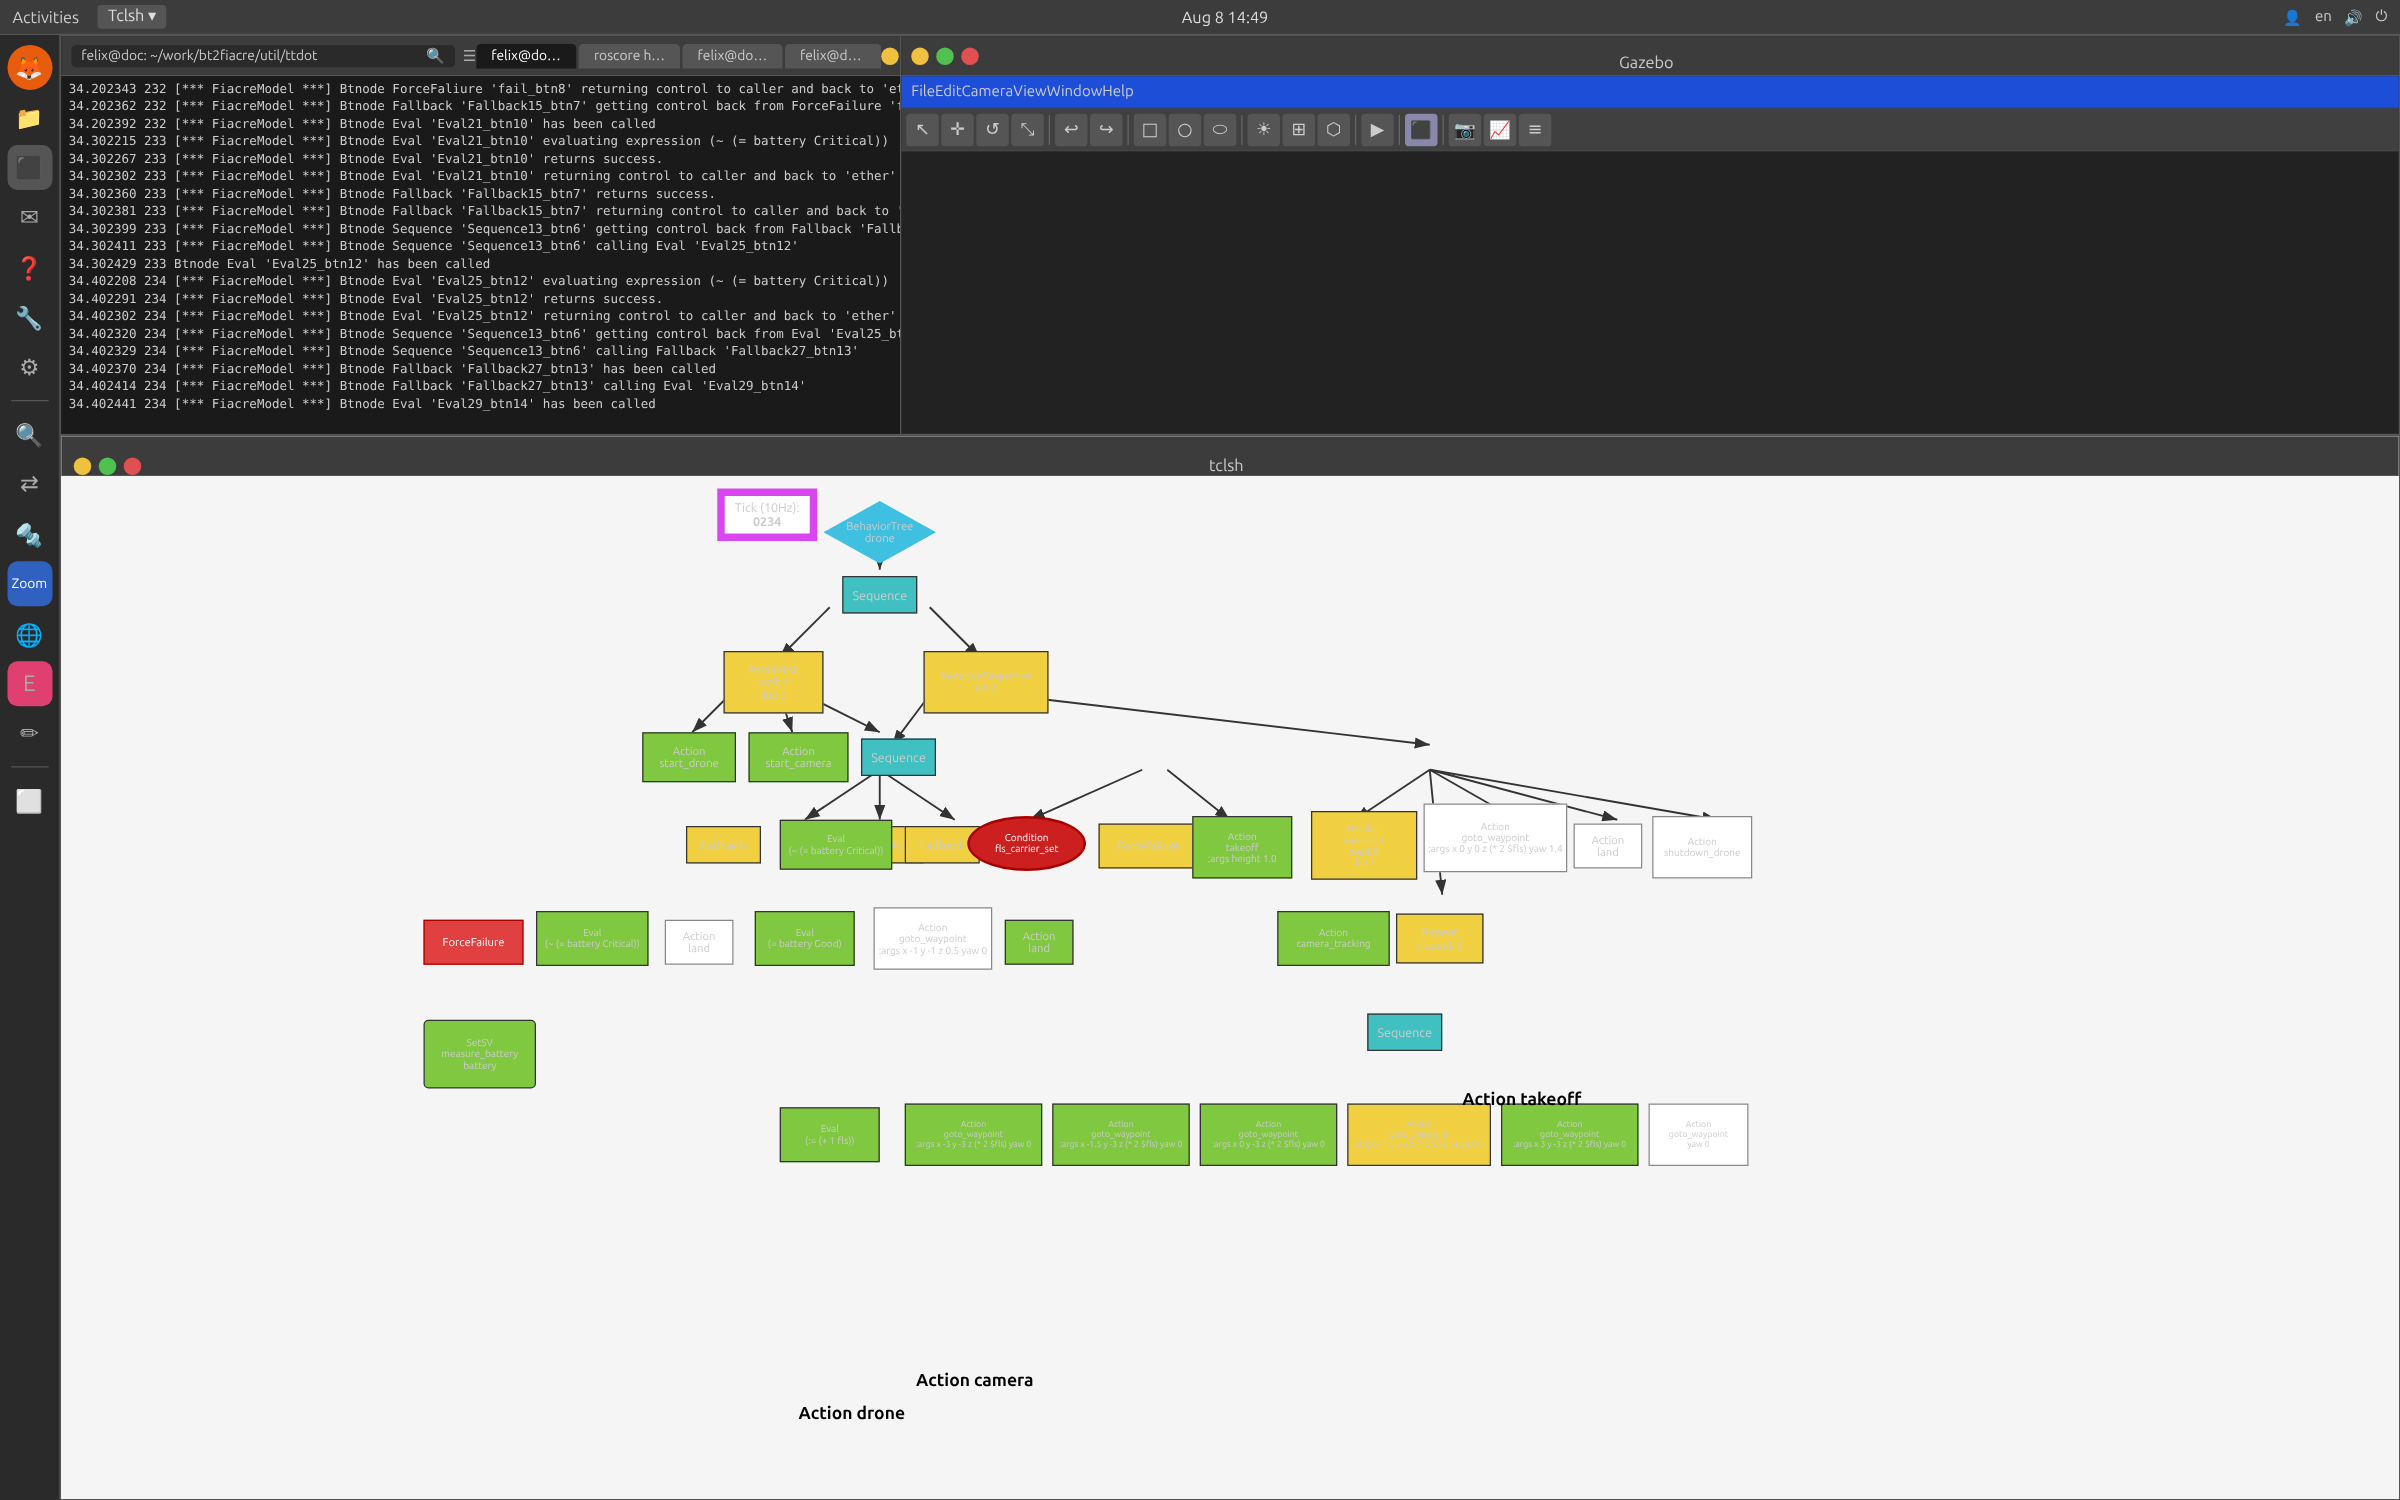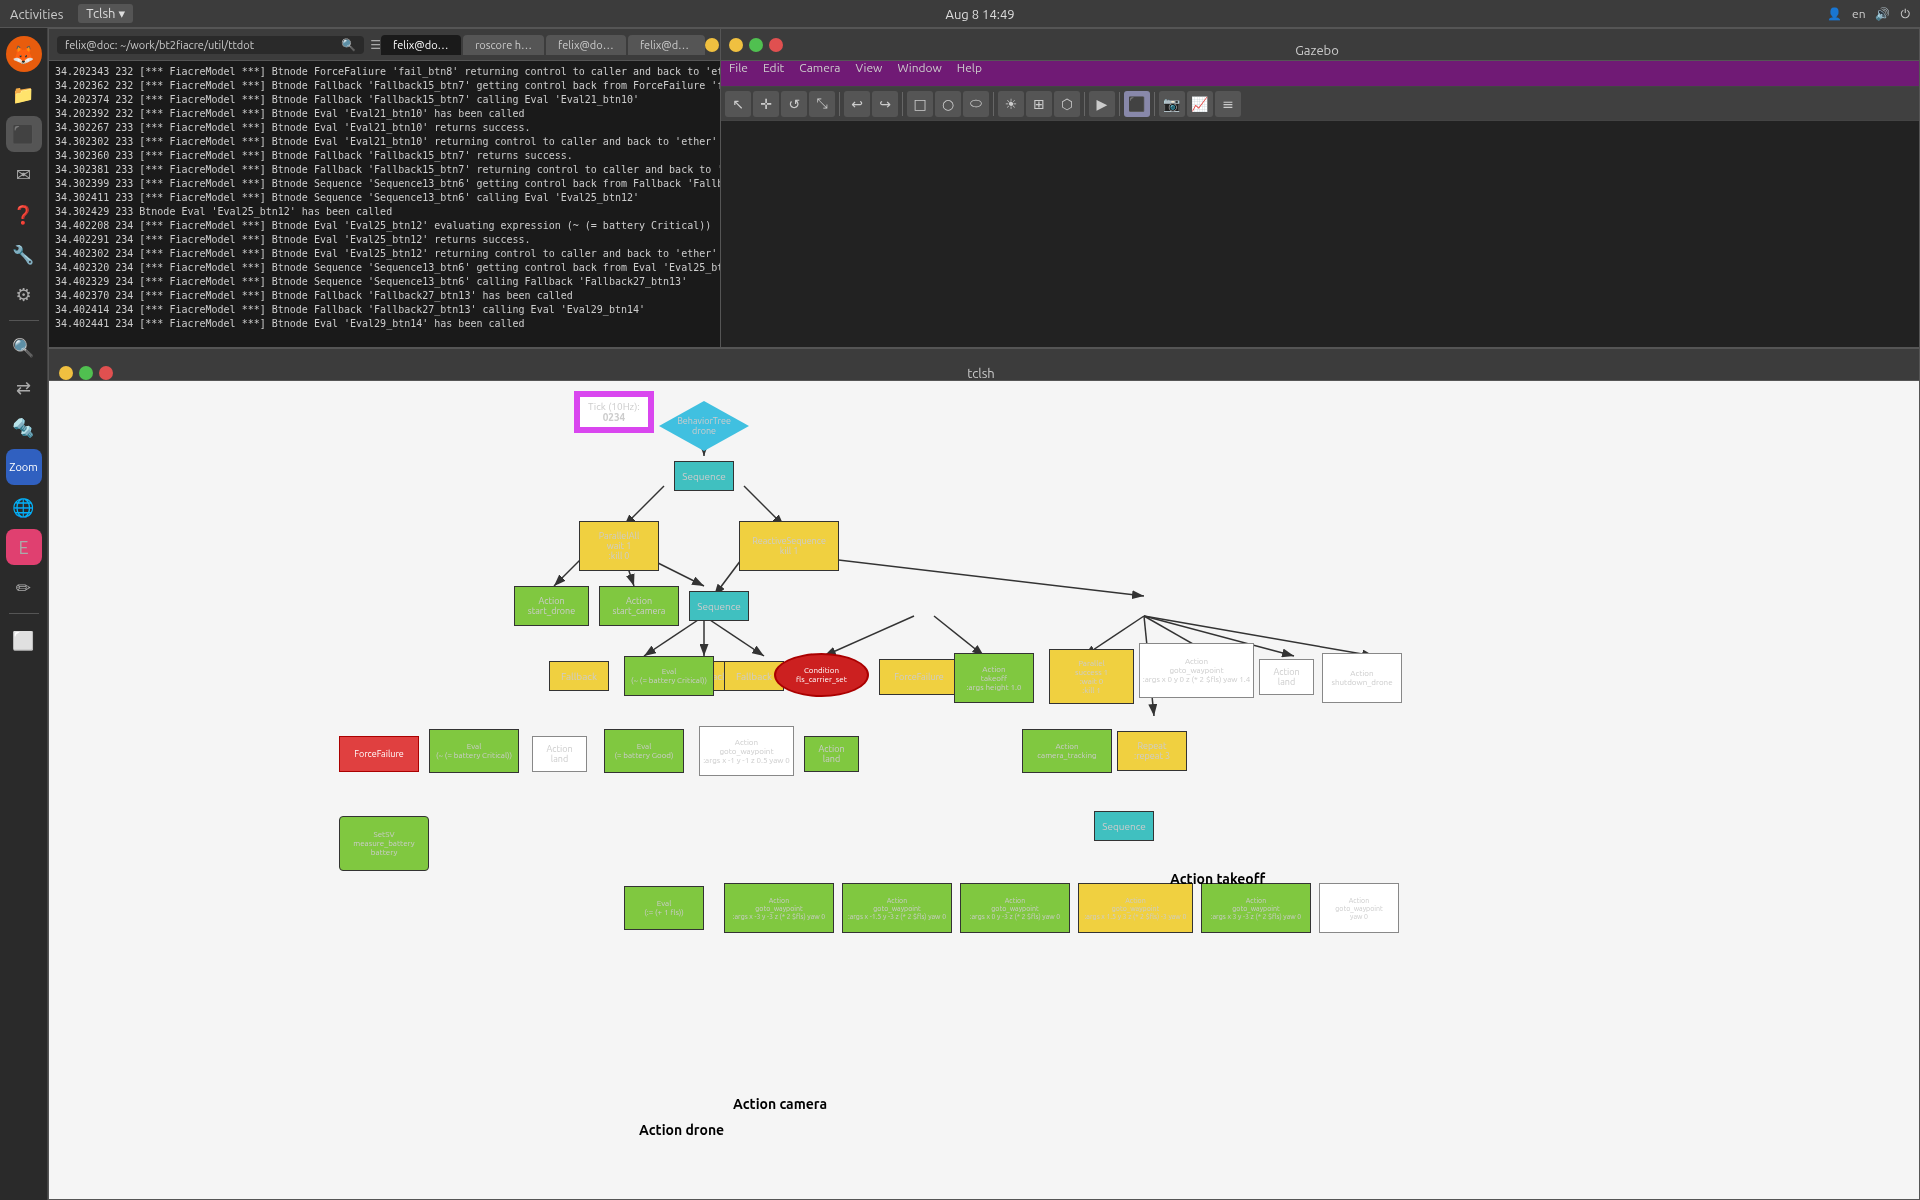--- a/index.html
+++ b/index.html
@@ -65,22 +65,22 @@
     #gazebo-window {
       position: absolute; top: 28px; left: 720px; right: 0; height: 320px;
       background: #222; border: 1px solid #555; z-index: 50;
     }
     .gazebo-titlebar {
       height: 32px; background: #3c3c3c; display: flex; align-items: center;
       padding: 0 8px; justify-content: space-between; border-bottom: 1px solid #555;
     }
     .gazebo-title { font-size: 13px; color: #ccc; flex: 1; text-align: center; margin-top: 10px; }
     .gazebo-menubar {
-      height: 26px; background: #701a75; display: flex; align-items: flex-start;
-      padding: 0 8px; gap: 15px; border-bottom: 1px solid #444;
+      height: 26px; background: #1d4ed8; display: flex; align-items: center;
+      padding: 0 8px; border-bottom: 1px solid #444;
     }
     .gazebo-menubar span { font-size: 12px; color: #ccc; cursor: pointer; }
     .gazebo-toolbar {
       height: 34px; background: #404040; display: flex; align-items: center;
       padding: 0 4px; gap: 2px; border-bottom: 1px solid #444;
     }
     .gz-btn {
       width: 26px; height: 26px; background: #555; border-radius: 3px;
       display: flex; align-items: center; justify-content: center;
       cursor: pointer; font-size: 14px; color: #ccc;
@@ -186,22 +186,22 @@
     </div>
     <div class="titlebar-controls">
       <div class="win-btn minimize"></div>
       <div class="win-btn maximize"></div>
       <div class="win-btn close"></div>
     </div>
   </div>
   <div class="terminal-content" id="terminal-lines">
   <div class="terminal-line">34.202343   232  [*** FiacreModel ***] Btnode ForceFaliure 'fail_btn8' returning control to caller and back to 'ether'</div>
       <div class="terminal-line">34.202362   232  [*** FiacreModel ***] Btnode Fallback 'Fallback15_btn7' getting control back from ForceFailure 'fail_btn8'</div>
-      <div class="terminal-line">34.202374   232  [*** FiacreModel ***] Btnode Fallback 'Fallback15_btn7' calling Eval 'Eval21_btn10'</div>
       <div class="terminal-line">34.202392   232  [*** FiacreModel ***] Btnode Eval 'Eval21_btn10' has been called</div>
+      <div class="terminal-line">34.302215   233  [*** FiacreModel ***] Btnode Eval 'Eval21_btn10' evaluating expression (~ (= battery Critical))</div>
       <div class="terminal-line">34.302267   233  [*** FiacreModel ***] Btnode Eval 'Eval21_btn10' returns success.</div>
       <div class="terminal-line">34.302302   233  [*** FiacreModel ***] Btnode Eval 'Eval21_btn10' returning control to caller and back to 'ether'</div>
       <div class="terminal-line">34.302360   233  [*** FiacreModel ***] Btnode Fallback 'Fallback15_btn7' returns success.</div>
       <div class="terminal-line">34.302381   233  [*** FiacreModel ***] Btnode Fallback 'Fallback15_btn7' returning control to caller and back to 'ether'</div>
       <div class="terminal-line">34.302399   233  [*** FiacreModel ***] Btnode Sequence 'Sequence13_btn6' getting control back from Fallback 'Fallback15_btn7'</div>
       <div class="terminal-line">34.302411   233  [*** FiacreModel ***] Btnode Sequence 'Sequence13_btn6' calling Eval 'Eval25_btn12'</div>
       <div class="terminal-line">34.302429   233  Btnode Eval 'Eval25_btn12' has been called</div>
       <div class="terminal-line">34.402208   234  [*** FiacreModel ***] Btnode Eval 'Eval25_btn12' evaluating expression (~ (= battery Critical))</div>
       <div class="terminal-line">34.402291   234  [*** FiacreModel ***] Btnode Eval 'Eval25_btn12' returns success.</div>
       <div class="terminal-line">34.402302   234  [*** FiacreModel ***] Btnode Eval 'Eval25_btn12' returning control to caller and back to 'ether'</div>

